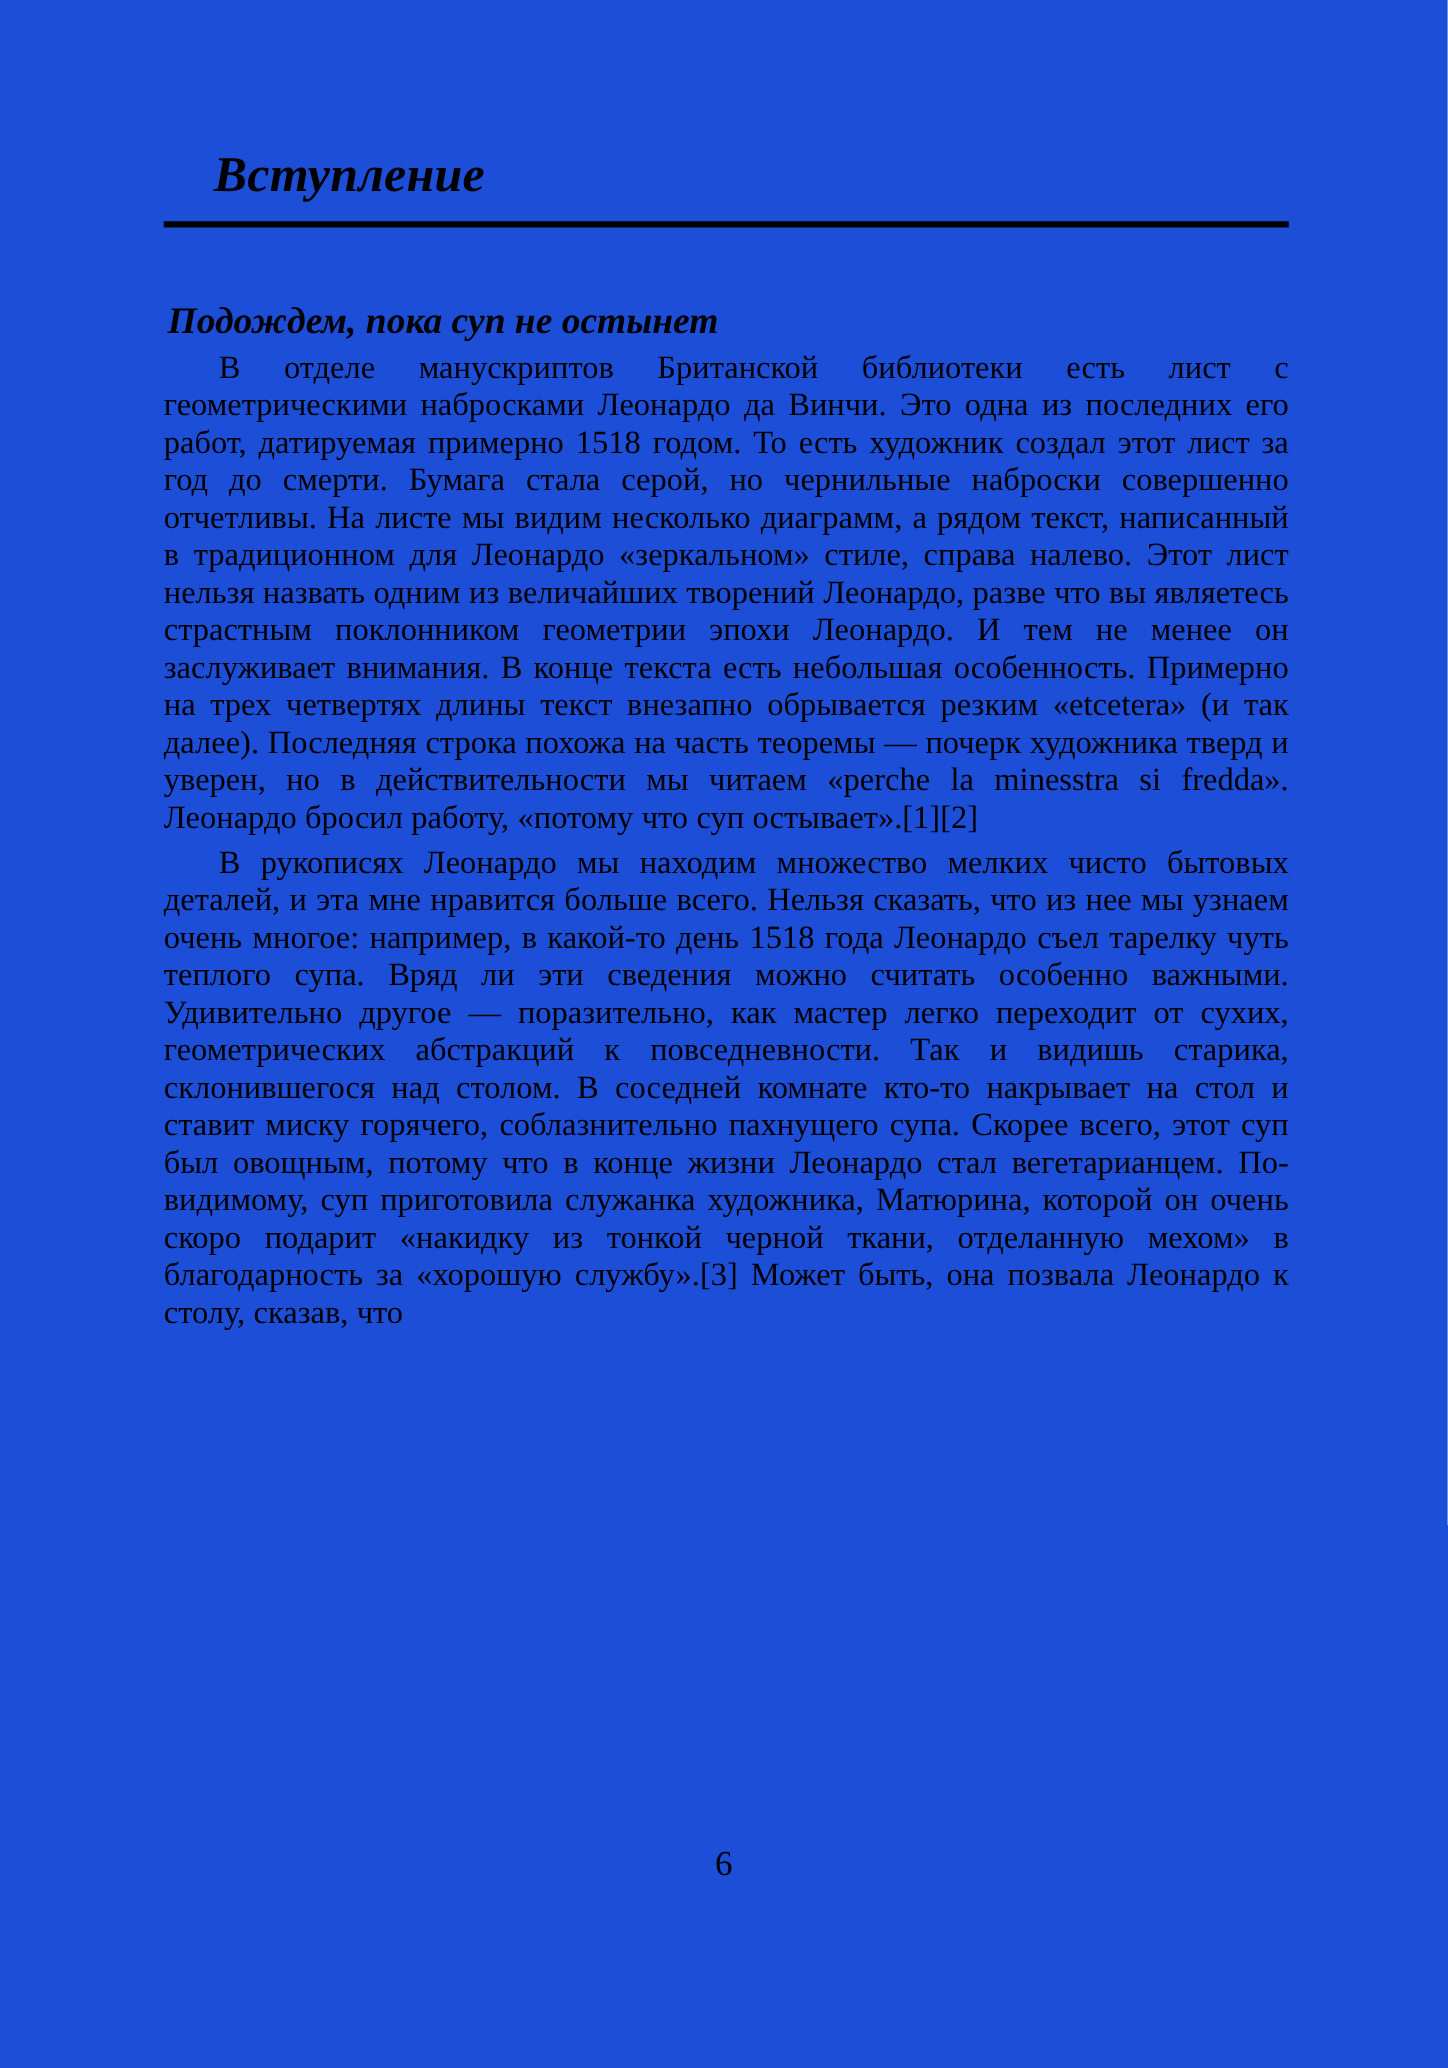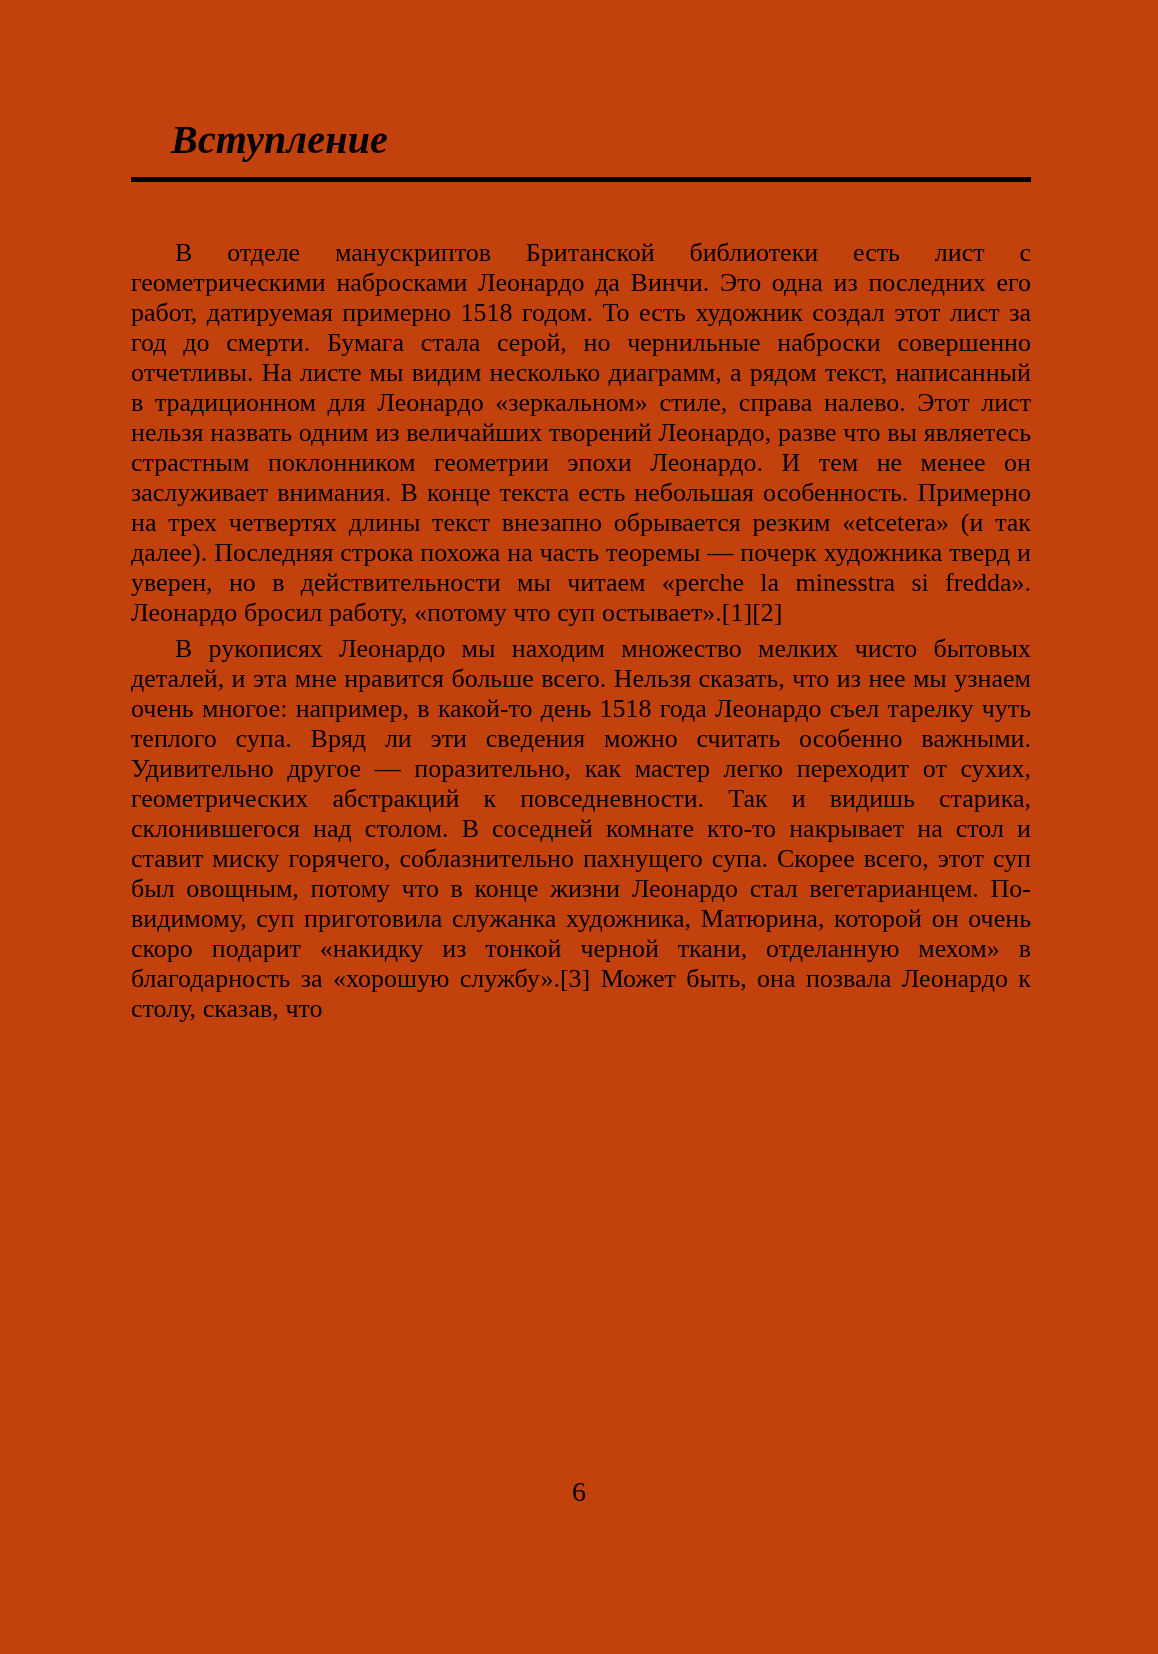--- a/index.html
+++ b/index.html
@@ -13,21 +13,21 @@
     height: 1654px;
     position: relative;
     font-family: "Liberation Serif", "DejaVu Serif", serif;
     color: #000000;
     overflow: hidden;
   }
 
   .page {
     position: absolute;
     inset: 0;
-    background: #c2410c;
+    background: #1d4ed8;
   }
 
   .content {
     position: absolute;
     left: 131px;
     top: 118px;
     width: 900px;
   }
 
   
@@ -92,20 +92,21 @@
 </head>
 <body>
 
 <div class="page">
   <div class="content">
 
     <h1 class="chapter-title">Вступление</h1>
 
     <div class="title-rule"></div>
 
+    <h2 class="section-heading">Подождем, пока суп не остынет</h2>
 
     <p class="body-text"><span class="indent"></span><span>В отделе манускриптов Британской библиотеки есть лист с геометрическими набросками Леонардо да Винчи. Это одна из последних его работ, датируемая примерно 1518 годом. То есть художник создал этот лист за год до смерти. Бумага стала серой, но чернильные наброски совершенно отчетливы. На листе мы видим несколько диаграмм, а рядом текст, написанный в традиционном для Леонардо «зеркальном» стиле, справа налево. Этот лист нельзя назвать одним из величайших творений Леонардо, разве что вы являетесь страстным поклонником геометрии эпохи Леонардо. И тем не менее он заслуживает внимания. В конце текста есть небольшая особенность. Примерно на трех четвертях длины текст внезапно обрывается резким «etcetera» (и так далее). Последняя строка похожа на часть теоремы — почерк художника тверд и уверен, но в действительности мы читаем «perche la minesstra si fredda». Леонардо бросил работу, «потому что суп остывает».[1][2]</span></p>
 
     <p class="body-text"><span class="indent"></span><span>В рукописях Леонардо мы находим множество мелких чисто бытовых деталей, и эта мне нравится больше всего. Нельзя сказать, что из нее мы узнаем очень многое: например, в какой-то день 1518 года Леонардо съел тарелку чуть теплого супа. Вряд ли эти сведения можно считать особенно важными. Удивительно другое — поразительно, как мастер легко переходит от сухих, геометрических абстракций к повседневности. Так и видишь старика, склонившегося над столом. В соседней комнате кто-то накрывает на стол и ставит миску горячего, соблазнительно пахнущего супа. Скорее всего, этот суп был овощным, потому что в конце жизни Леонардо стал вегетарианцем. По-видимому, суп приготовила служанка художника, Матюрина, которой он очень скоро подарит «накидку из тонкой черной ткани, отделанную мехом» в благодарность за «хорошую службу».[3] Может быть, она позвала Леонардо к столу, сказав, что</span></p>
 
   </div>
 
   <div class="folio">6</div>
 </div>
 

